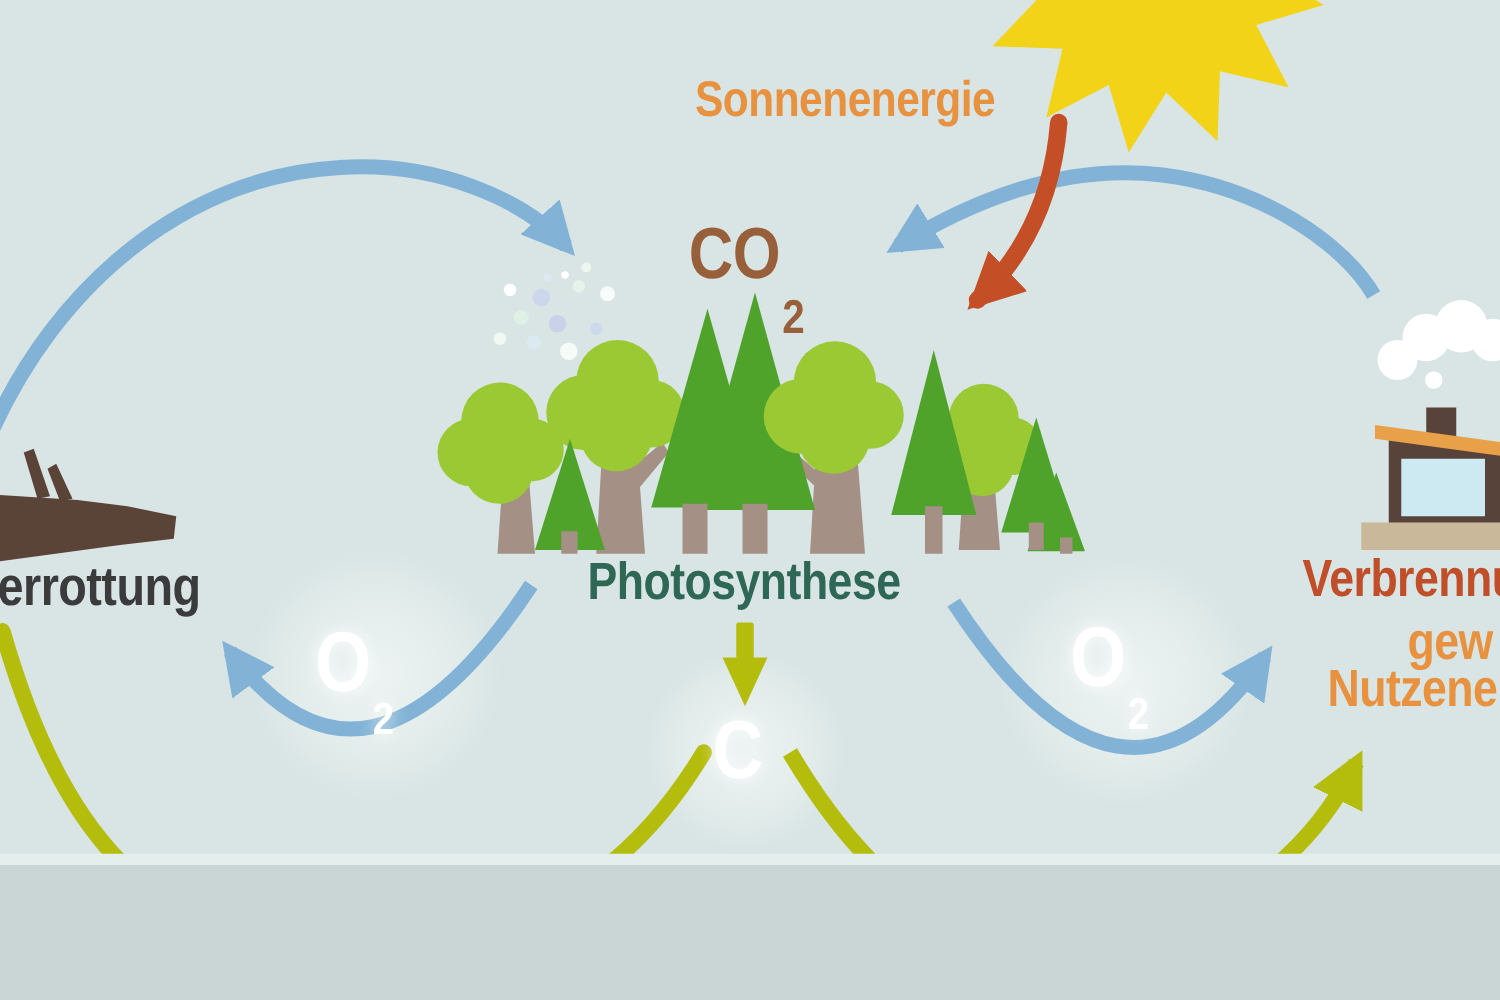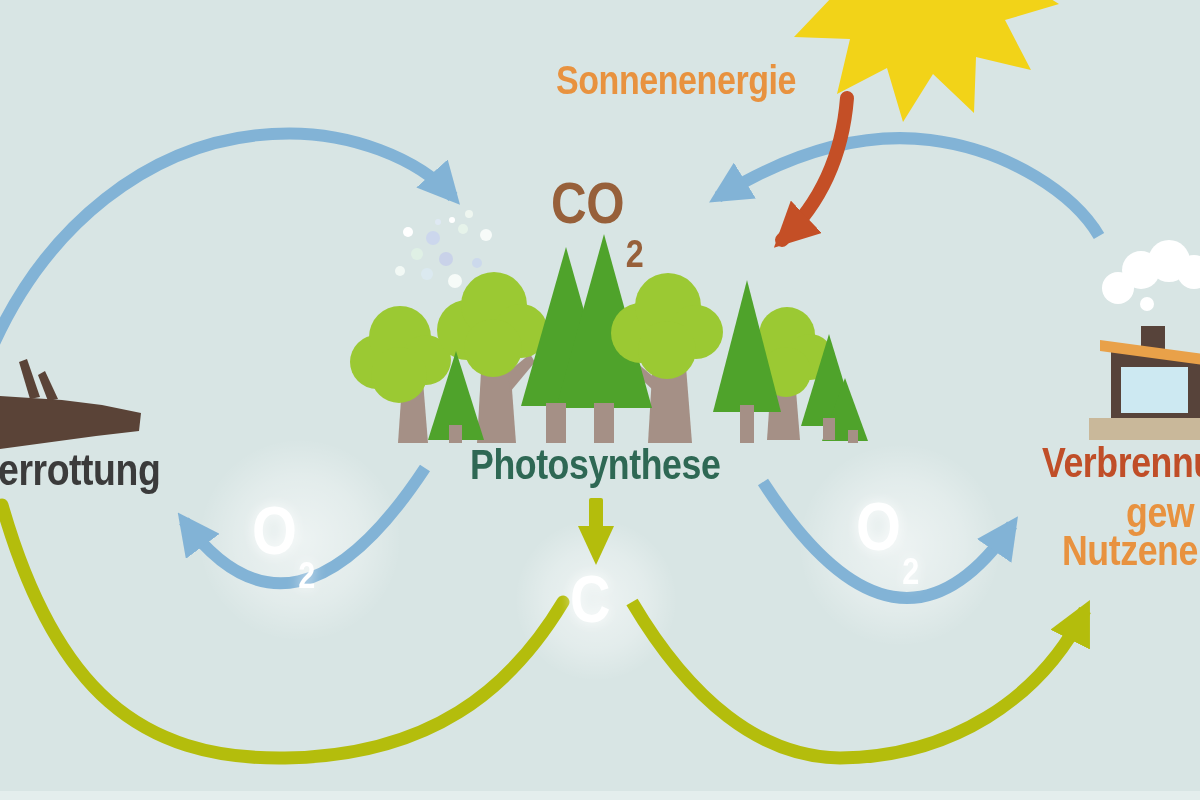--- a/index.html
+++ b/index.html
@@ -1,17 +1,17 @@
 <!DOCTYPE html>
 <html style="--bg: #d8e5e4; --bottom_strip: #e4eeed; --arrow_blue: #82b3d6; --arrow_olive: #b4bd0c; --arrow_red: #c44f26; --text_orange: #e8923f; --text_red: #c04e28; --text_brown: #97603a; --text_teal: #2e6854; --text_dark: #3b3b3b; --text_white: #ffffff; --sun_yellow: #f2d318; --crown_green: #9bc933; --conifer_green: #4fa32b; --trunk_gray: #a59086; --log_brown: #5a4337; --house_brown: #57433a; --roof_orange: #e9a149; --window_blue: #cde9f2; --base_tan: #c9b89a; --smoke_white: #ffffff;"><head>
 <meta charset="utf-8">
 <style>
   html,body { margin:0; padding:0; background:#c9d6d5; }
   .canvas {
-    position:relative; width:1200px; height:800px; overflow:hidden;
+    position:relative; width:1200px; height:692px; overflow:hidden;
     background:var(--bg); font-family:"Liberation Sans","DejaVu Sans",sans-serif;
   }
   .layer { position:absolute; left:0; top:0; }
   .glow {
     position:absolute; border-radius:50%; pointer-events:none;
     background:radial-gradient(circle, rgba(255,255,255,0.55) 0%, rgba(255,255,255,0.28) 45%, rgba(255,255,255,0) 72%);
   }
   .bottom-strip { position:absolute; left:0; bottom:0; width:1200px; height:9px; background:var(--bottom_strip); }
 
   .label {

